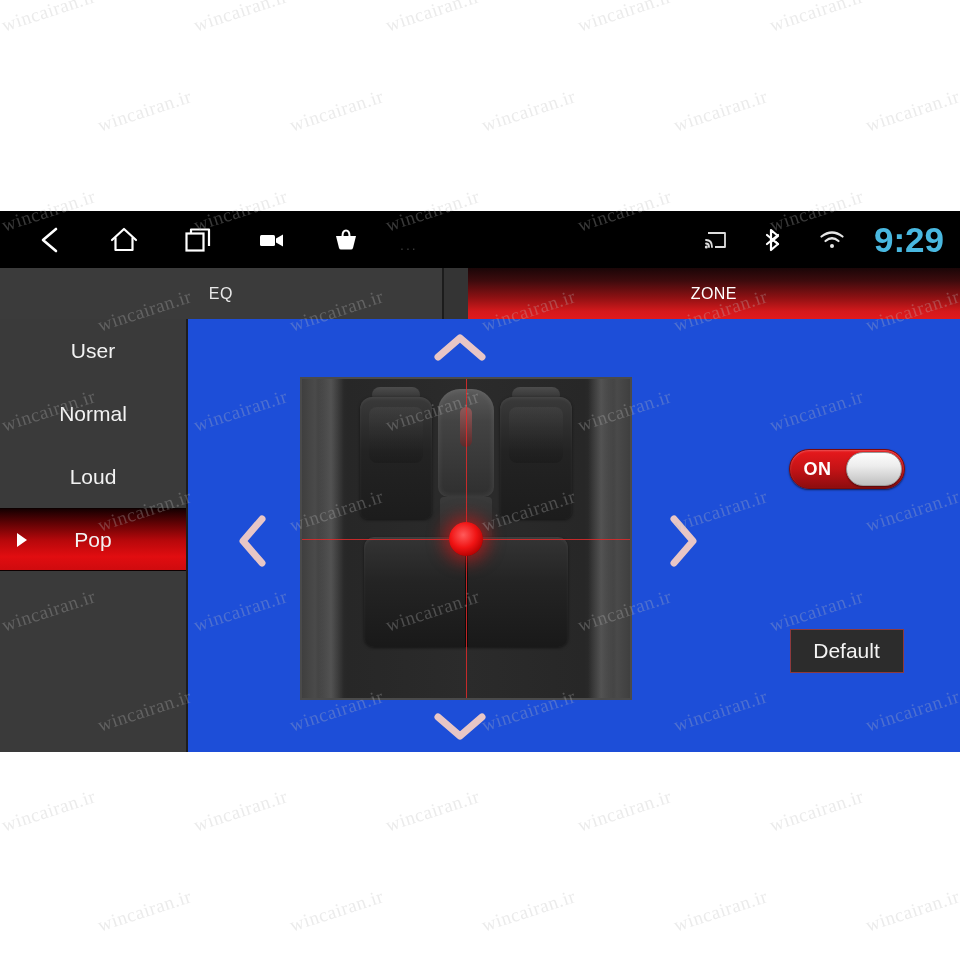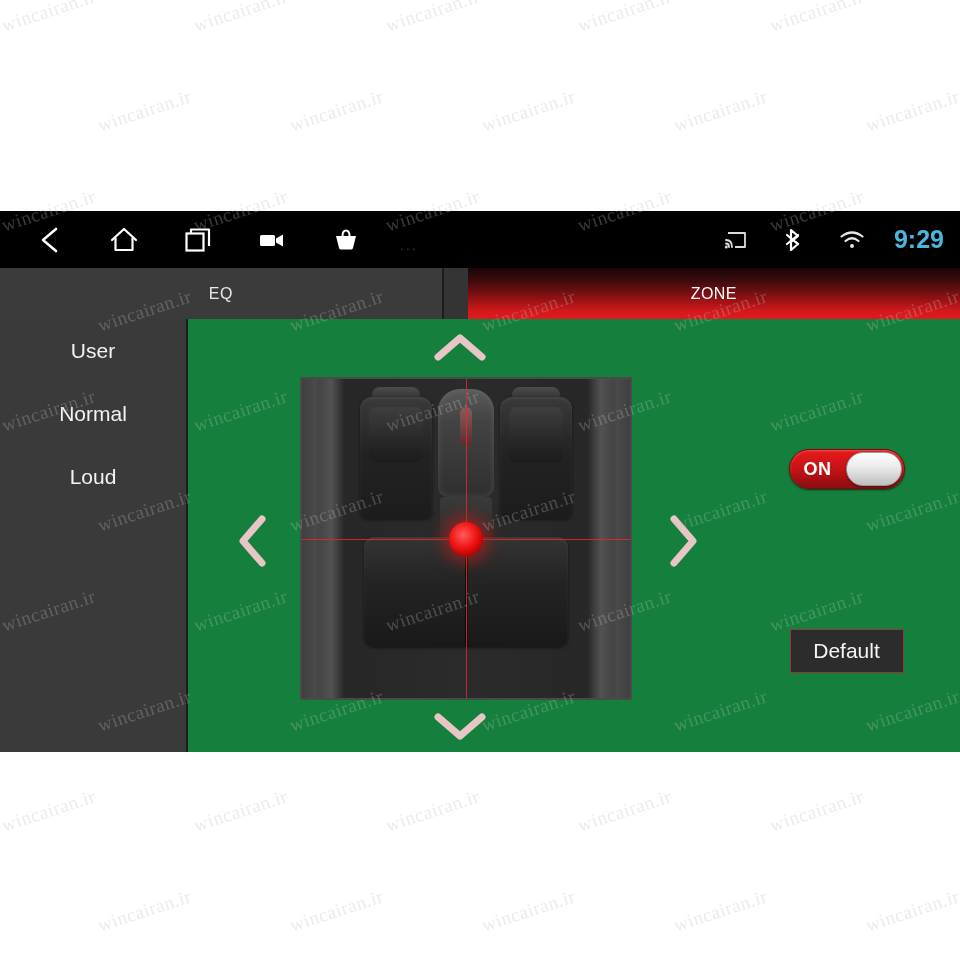--- a/index.html
+++ b/index.html
@@ -47,21 +47,21 @@
   .status-right {
     position: absolute;
     right: 16px; top: 0;
     height: 57px;
     display: flex;
     align-items: center;
     gap: 18px;
   }
   #clock {
     color: #49b8e0;
-    font-size: 25px;
+    font-size: 35px;
     font-weight: bold;
     letter-spacing: 0px;
     margin-left: 4px;
   }
   .dots-faint {
     position: absolute;
     left: 400px; top: 26px;
     color: #3a3a3a;
     font-size: 14px;
     letter-spacing: 2px;
@@ -96,21 +96,21 @@
     color: #ffffff;
     margin-left: 24px;
   }
 
   
   #body-area {
     position: absolute;
     left: 0; top: 108px;
     width: 960px;
     height: 433px;
-    background: #15803d;
+    background: #1d4ed8;
   }
 
   
   #sidebar {
     position: absolute;
     left: 0; top: 0;
     width: 188px;
     height: 433px;
     background: #3a3a3a;
     border-right: 2px solid #1d1d1d;
@@ -448,20 +448,24 @@
 
     <div id="sidebar">
       <div class="preset">
         <span class="plabel">User</span>
       </div>
       <div class="preset">
         <span class="plabel">Normal</span>
       </div>
       <div class="preset">
         <span class="plabel">Loud</span>
+      </div>
+      <div class="preset selected">
+        <span class="caret"></span>
+        <span class="plabel">Pop</span>
       </div>
     </div>
 
     <div id="center">
 
       <div class="chev chev-up">
         <svg width="56" height="32" viewBox="0 0 56 32">
           <polyline points="6,26 28,7 50,26" fill="none" stroke="#e8c6c6" stroke-width="7" stroke-linecap="round" stroke-linejoin="round"></polyline>
         </svg>
       </div>

